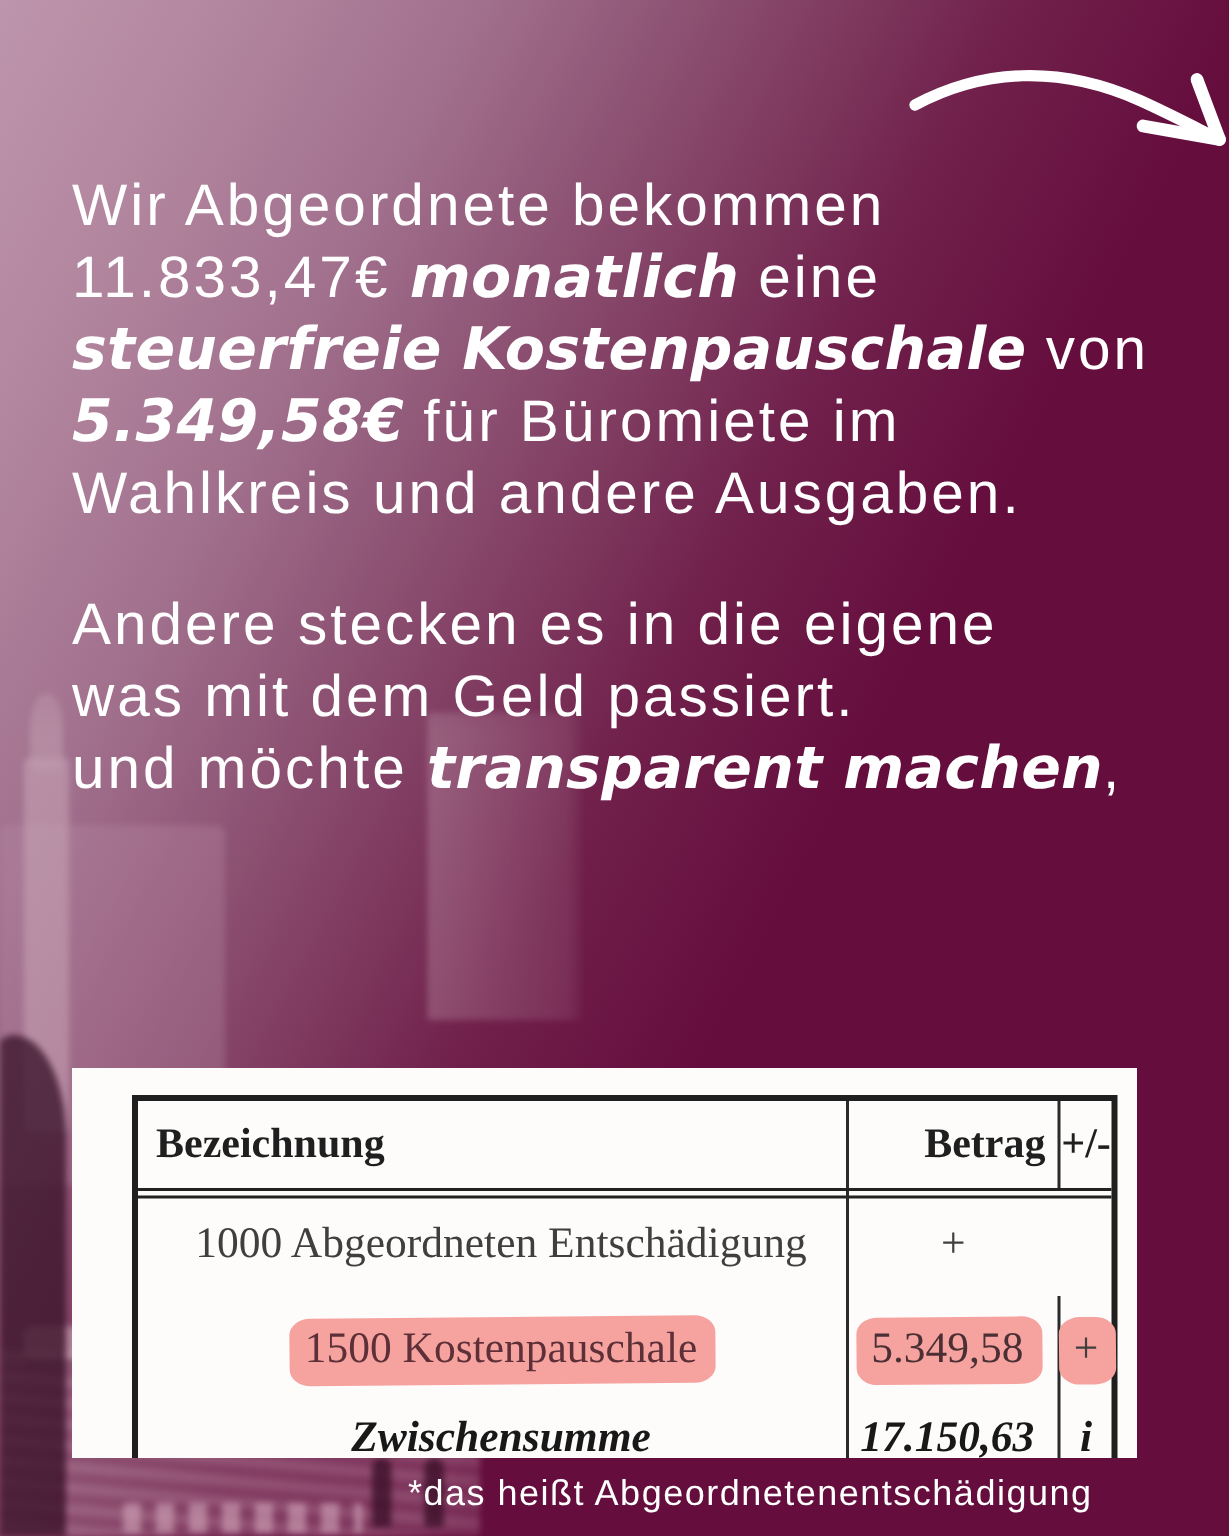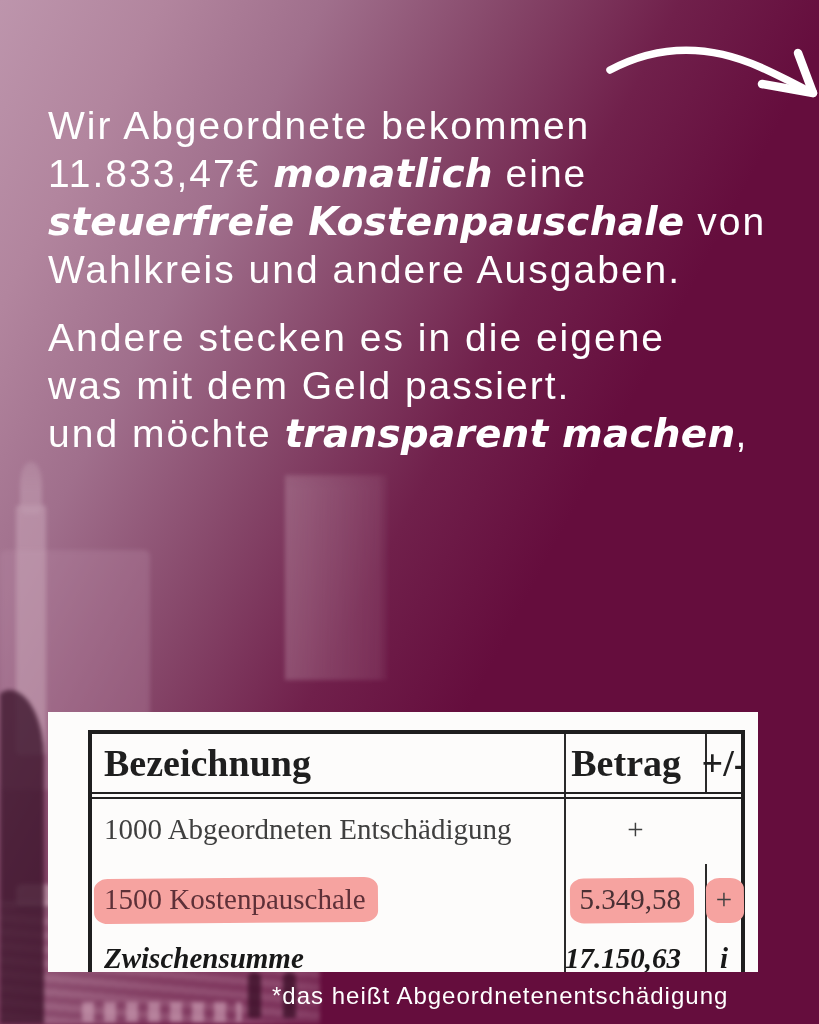--- a/index.html
+++ b/index.html
@@ -47,47 +47,47 @@
     background:repeating-linear-gradient(185deg,#d4b3c3 0 7px,#a87892 7px 14px);}
   .ph-rail{left:82px;top:602px;width:160px;height:20px;opacity:.65;
     background:repeating-linear-gradient(90deg,#dcb4c6 0 12px,transparent 12px 22px);border-radius:3px;}
   .ph-person{top:572px;width:13px;height:46px;background:#341026;opacity:.8;border-radius:6px 6px 2px 2px;}
   .ph-p1{left:248px;} .ph-p2{left:283px;}
 
   
   .arrow-wrap{position:absolute;left:595px;top:25px;width:224px;height:95px;z-index:3;}
 
   
-  .copy{position:absolute;left:48px;top:102px;width:740px;z-index:4;color:var(--ink);}
+  .copy{position:absolute;left:48px;top:114px;width:740px;z-index:4;color:var(--ink);}
   .para{font-size:39px;line-height:48px;letter-spacing:2px;font-weight:400;}
   .para .tl{white-space:pre;}
   .para .b{font-family:"DejaVu Sans",sans-serif;font-weight:bold;letter-spacing:.2px;font-style:italic;}
-  .para2{margin-top:20px;}
+  .para2{margin-top:39px;}
 
   
   .doc-card{
     position:absolute;left:48px;top:712px;width:710px;height:260px;z-index:4;
     background:var(--card);overflow:hidden;
   }
   .doc-table{
     position:absolute;left:40px;top:18px;width:657px;height:320px;
     border:4px solid var(--table-ink);box-sizing:border-box;
     font-family:"Liberation Serif",serif;color:#3f3f3f;
   }
   .trow{display:grid;grid-template-columns:472px 141px 36px;position:relative;}
   .tcell{box-sizing:border-box;}
   .c2,.c3{border-left:2px solid #2a2a2a;}
-  .thead{height:58px;border-bottom:2px solid #222;font-weight:700;color:var(--table-ink);font-size:38px;}
+  .thead{height:58px;border-bottom:2px solid #222;font-weight:700;color:var(--table-ink);font-size:28px;}
   .thead::after{content:'';position:absolute;left:0;right:0;bottom:-7px;height:2px;background:#222;}
   .thead .tcell{display:flex;align-items:center;}
   .c1{padding-left:12px;}
-  .c2{justify-content:flex-end;padding-right:24px;}
+  .c2{justify-content:flex-end;padding-right:8px;}
   .c3{justify-content:center;padding:0 2px;}
   .tbody-row{height:70px;font-size:29px;}
-  .tbody-row .tcell{display:flex;align-items:center;}
+  .tbody-row .tcell{display:flex;align-items:center;justify-content:center;}
   .tbody-row.sum{height:80px;font-weight:700;font-style:italic;color:#181818;}
   .tbody-row.sum .tcell{align-items:flex-start;padding-top:8px;}
   .mk{position:relative;display:inline-block;z-index:0;}
   .mk::before{content:'';position:absolute;left:-10px;right:-12px;top:-5px;bottom:-7px;
     background:var(--hl);border-radius:14px/11px;transform:rotate(-.5deg);z-index:-1;}
   .hl-label{color:#5d3038;}
   .hl-amount{color:#4a3034;}
 
   
   .footnote{
@@ -121,20 +121,21 @@
     <path d="M813,93 L762,84" stroke="#ffffff" stroke-width="8.5" stroke-linecap="round"></path>
     <path d="M813,93 L798,53" stroke="#ffffff" stroke-width="8.5" stroke-linecap="round"></path>
   </svg>
 </div>
 
 <div class="copy">
   <div class="para para1">
       <div class="tl"><span>Wir Abgeordnete bekommen</span></div>
       <div class="tl"><span>11.833,47€ </span><span class="b">monatlich</span><span> eine</span></div>
       <div class="tl"><span class="b">steuerfreie Kostenpauschale</span><span> von</span></div>
+      <div class="tl"><span class="b">5.349,58€</span><span> für Büromiete im</span></div>
       <div class="tl"><span>Wahlkreis und andere Ausgaben.</span></div>
     </div>
   <div class="para para2">
       <div class="tl"><span>Andere stecken es in die eigene</span></div>
       <div class="tl"><span>was mit dem Geld passiert.</span></div>
       <div class="tl"><span>und möchte </span><span class="b">transparent machen</span><span>,</span></div>
     </div>
 </div>
 
 <div class="doc-card">

